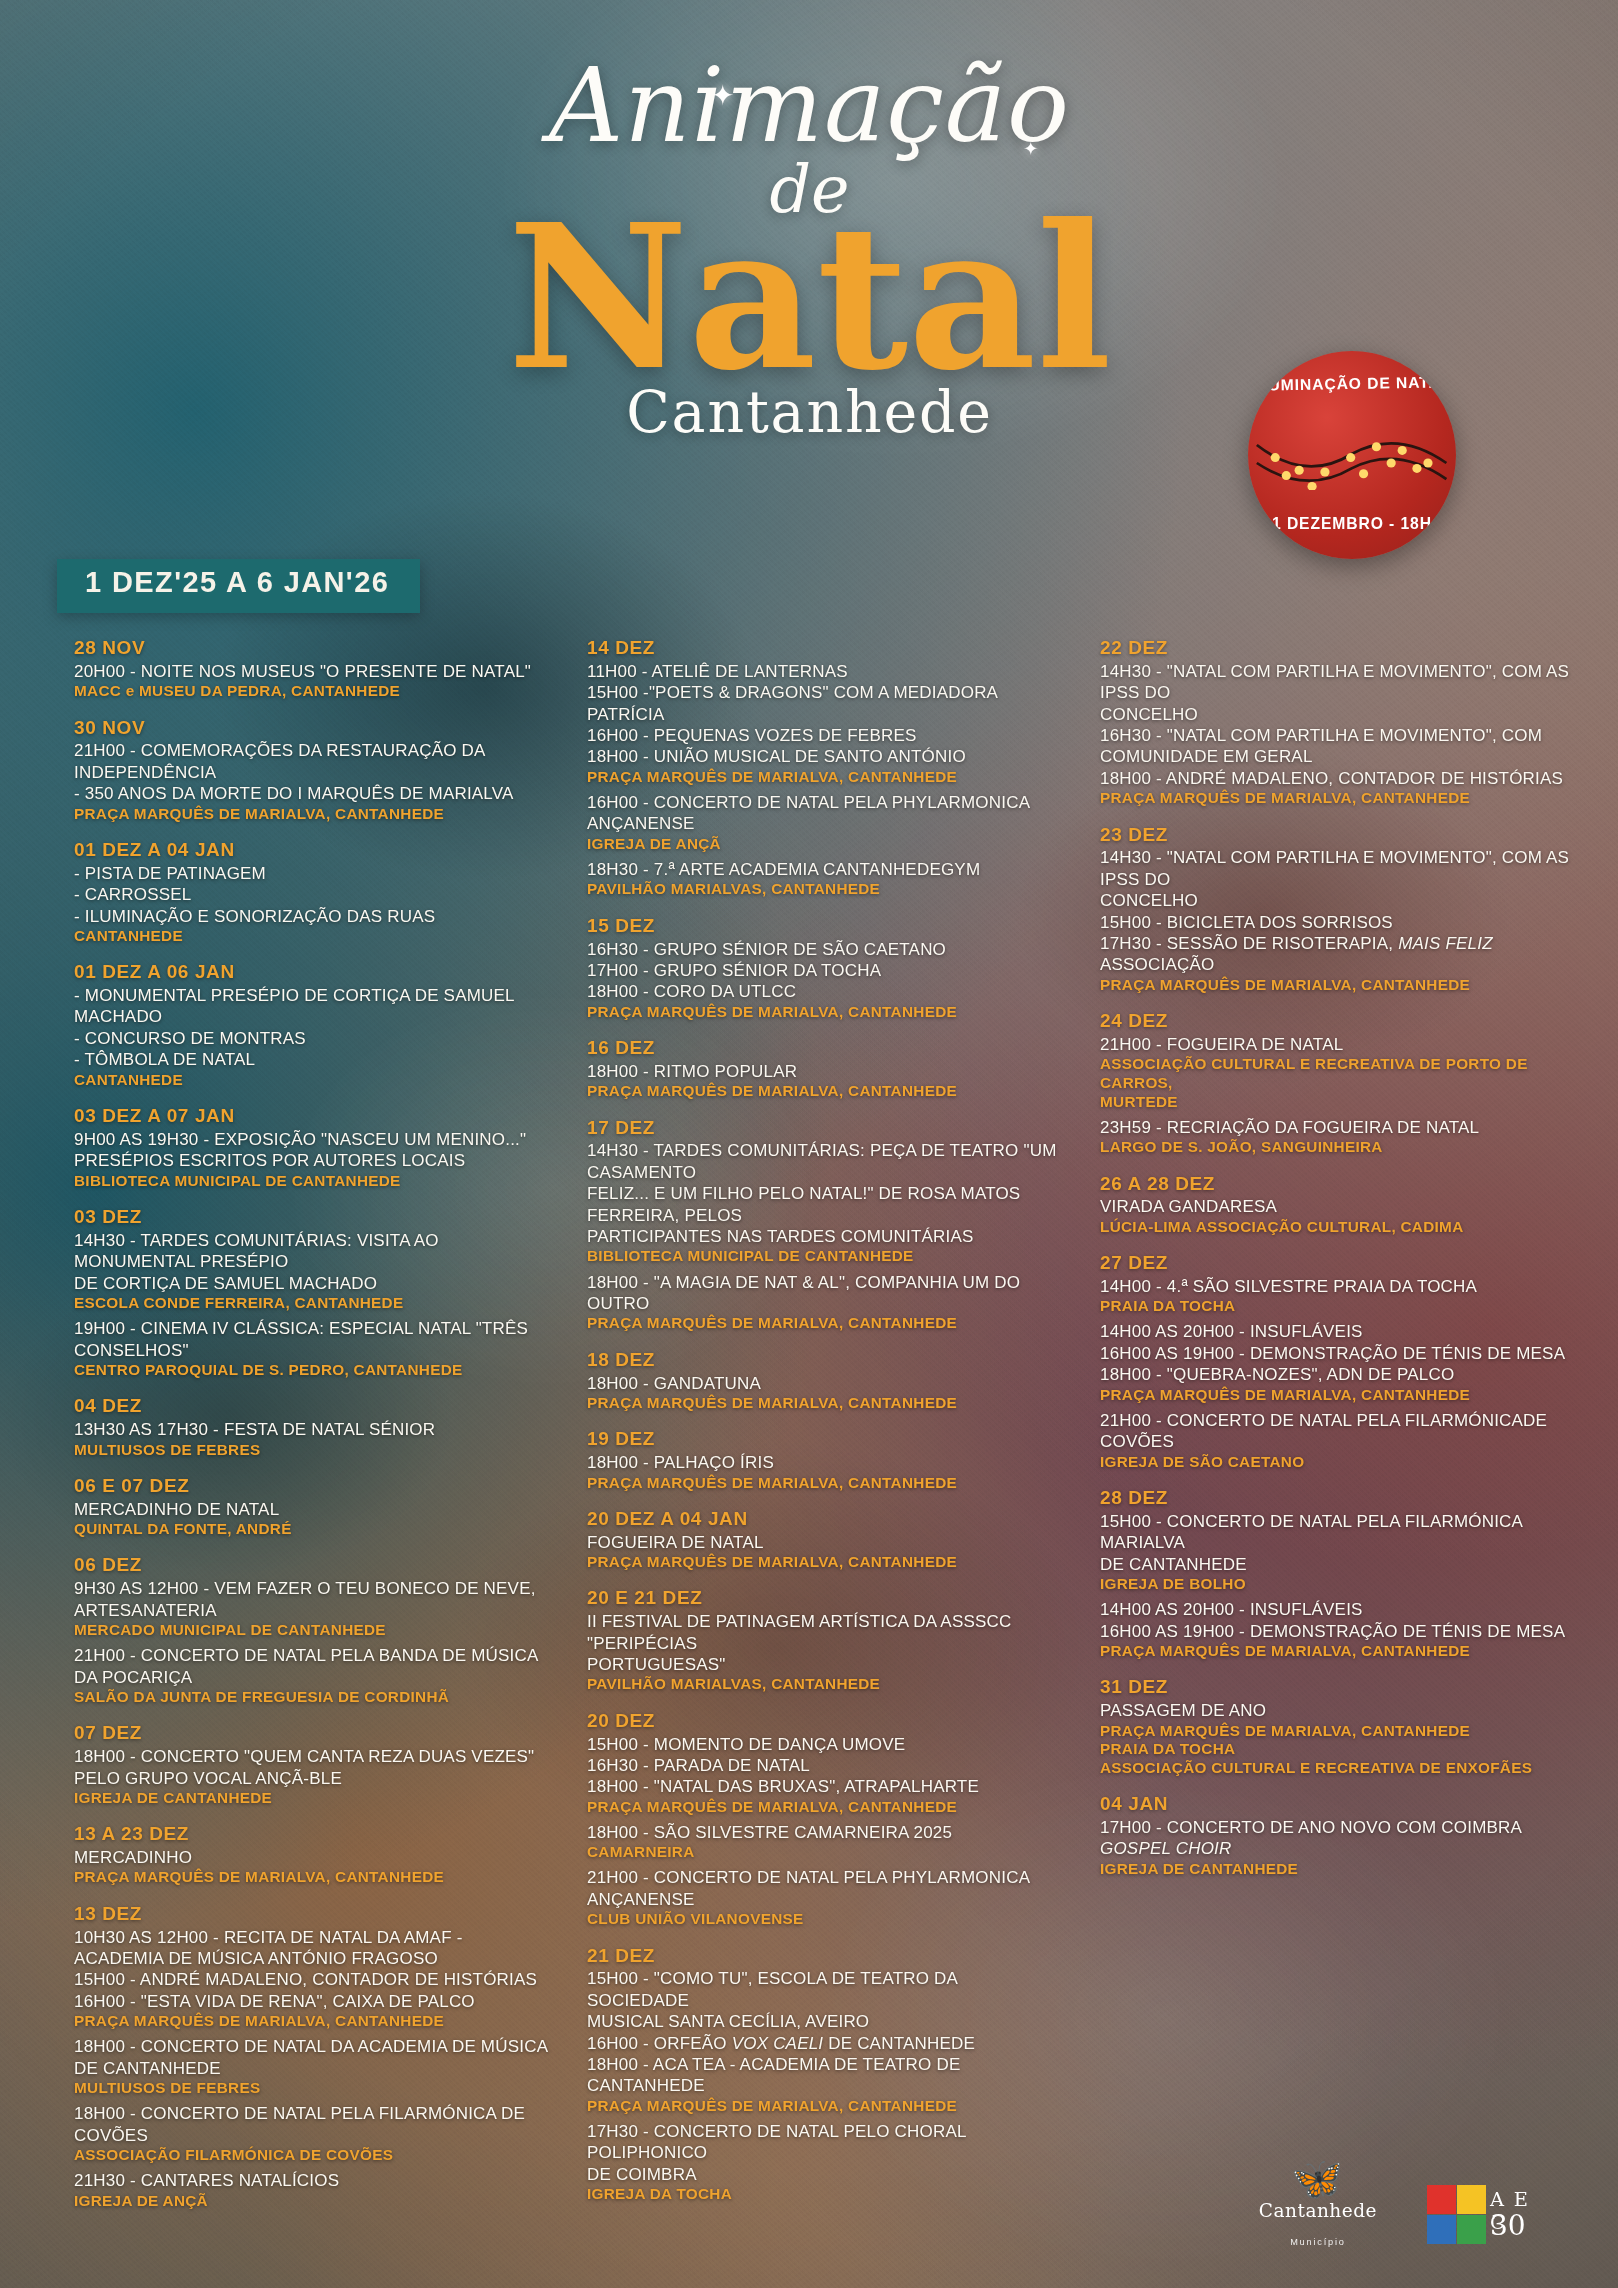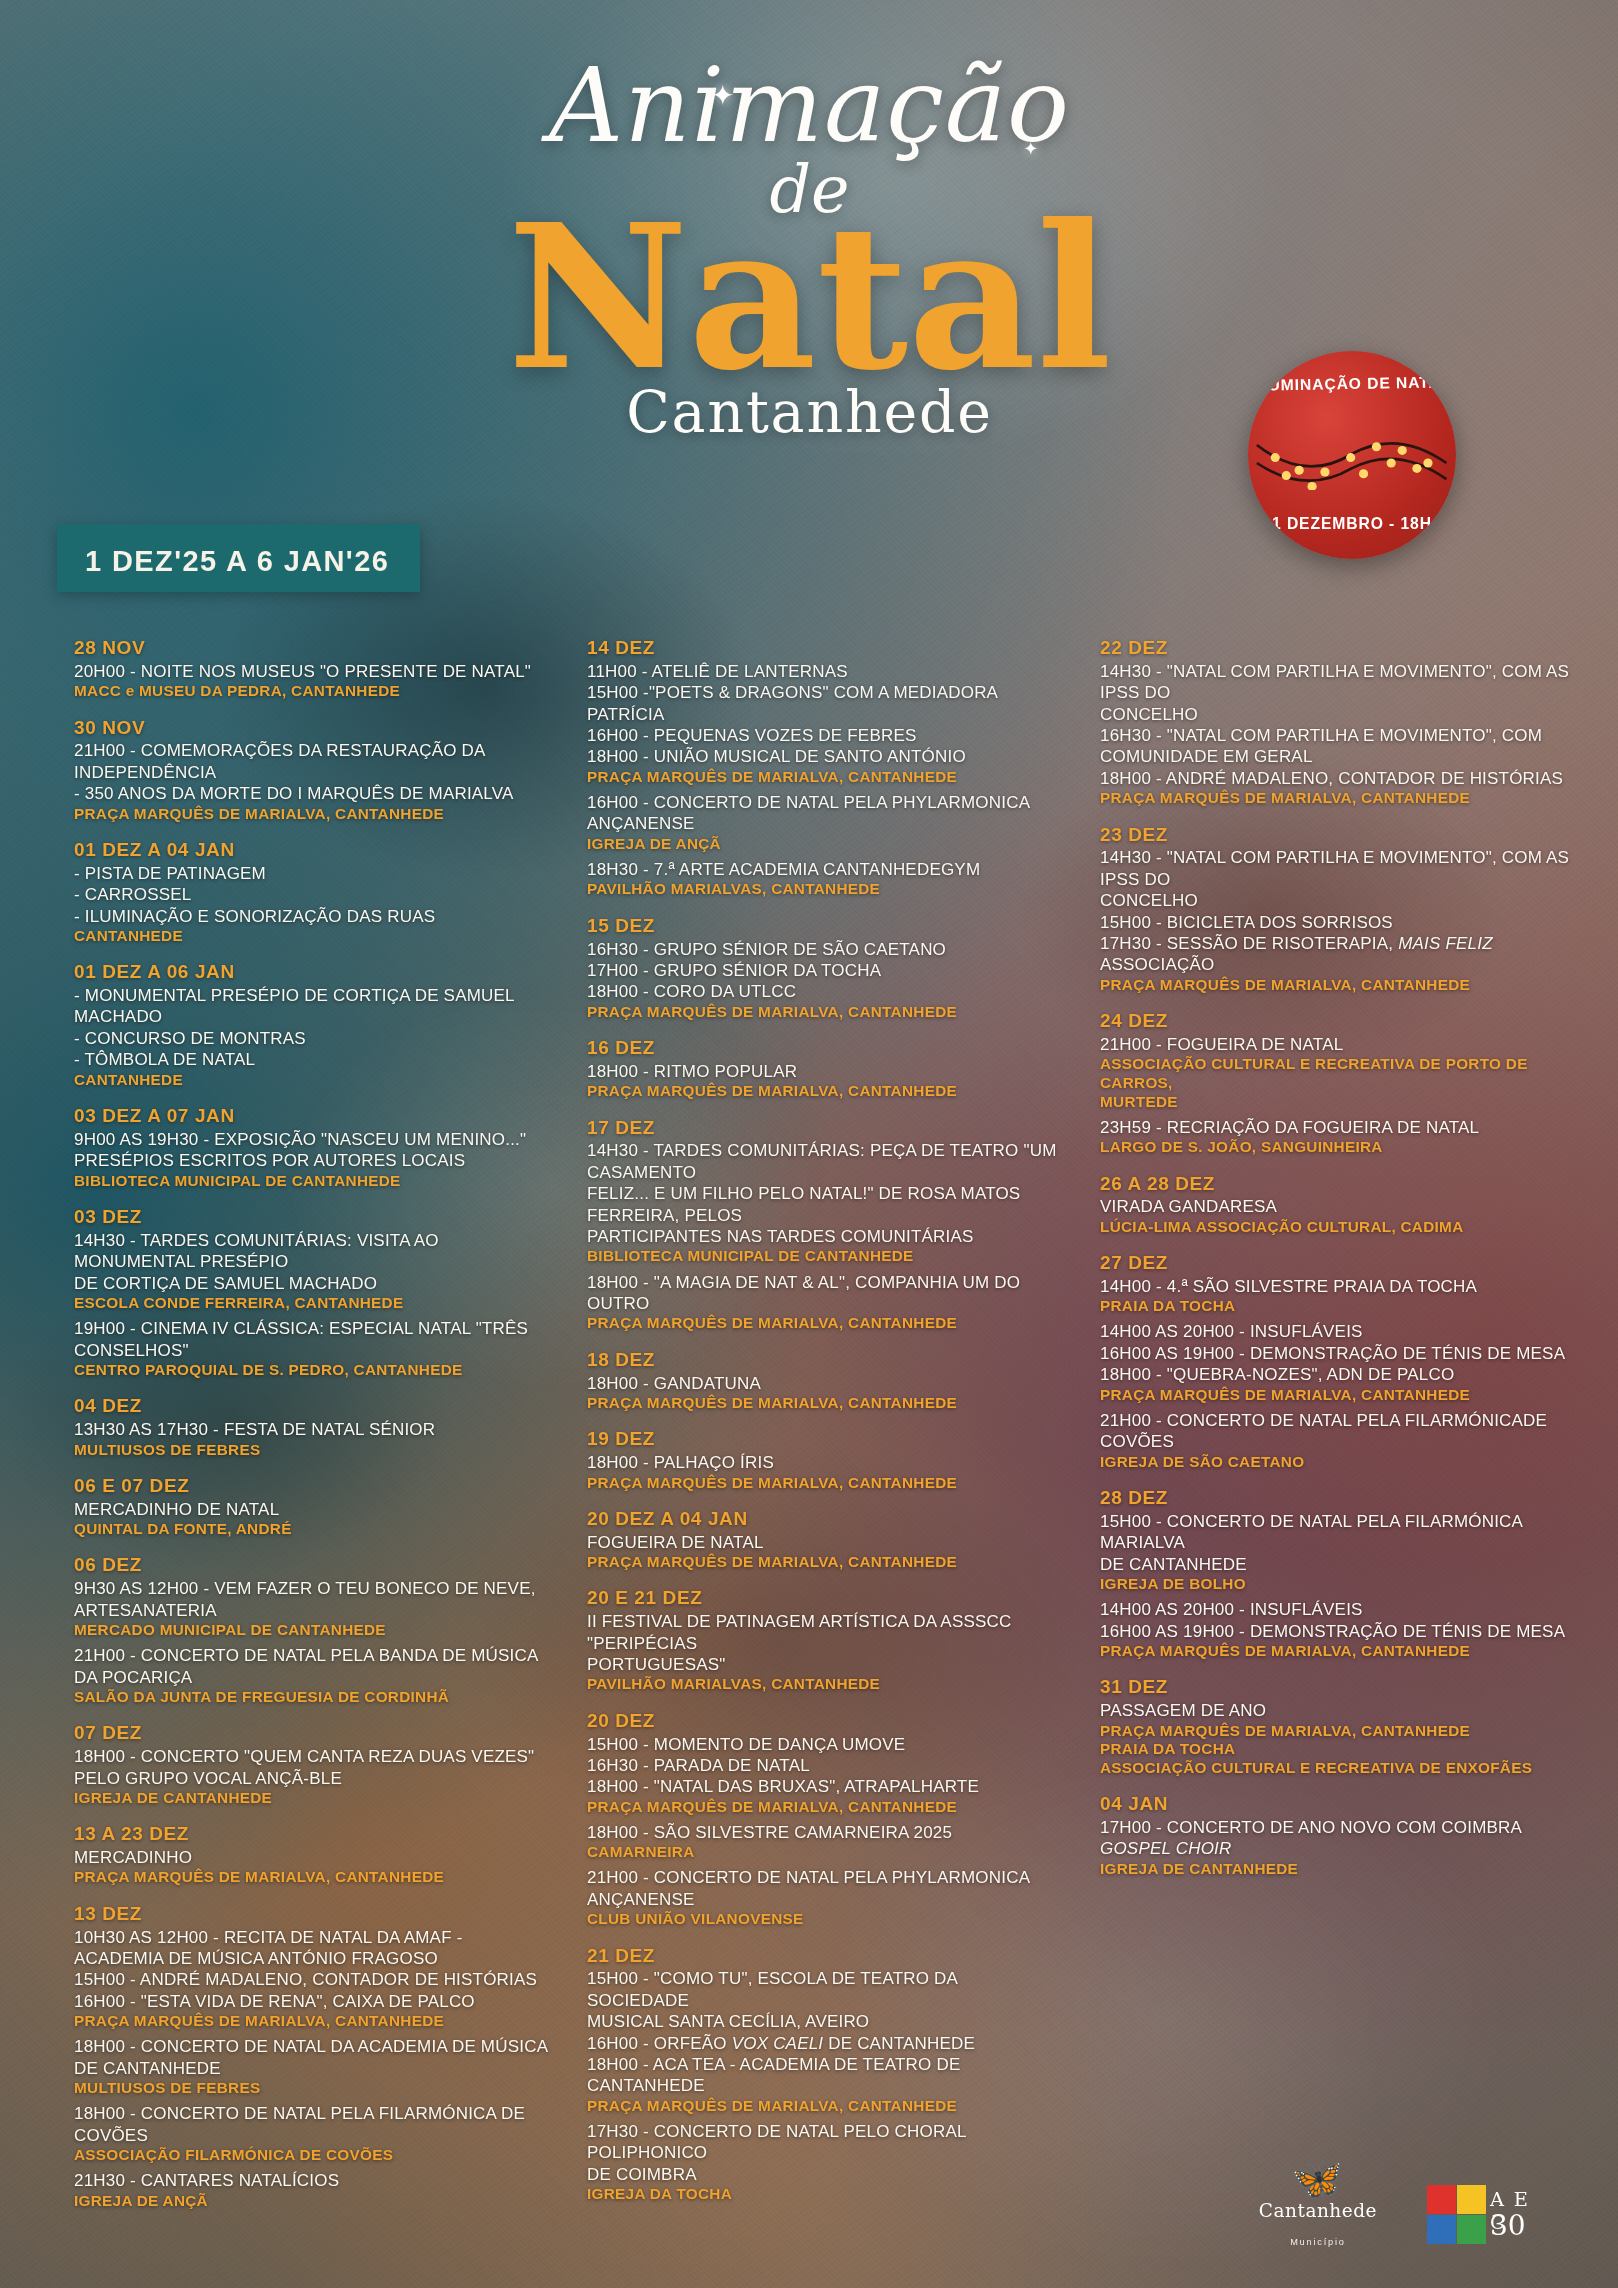--- a/index.html
+++ b/index.html
@@ -116,27 +116,27 @@
   .stamp .arc-top { top: 24px; transform: rotate(-1deg); }
   .stamp .arc-bot { bottom: 26px; }
   .stamp .wire {
     position:absolute; left: 7.4px; right: 7.4px; top: 85px; height: 54px;
   }
   .stamp .wire svg { width:100%; height:100%; }
 
   
   .date-banner {
     position: absolute;
-    left: 57px; top: 524px;
+    left: 57px; top: 559px;
     background: #1d6a6e;
     color: #f6f2e8;
     font-weight: 700;
     font-size: 29px;
     letter-spacing: 1.4px;
-    padding: 21px 31px 14px 28px;
+    padding: 7px 31px 14px 28px;
     box-shadow: 0 3.7px 13px rgba(0,0,0,.25);
   }
 
   
   .columns {
     position: absolute;
     left: 74px; top: 637px;
     width: 1504px;
     display: flex;
     gap: 37px;

